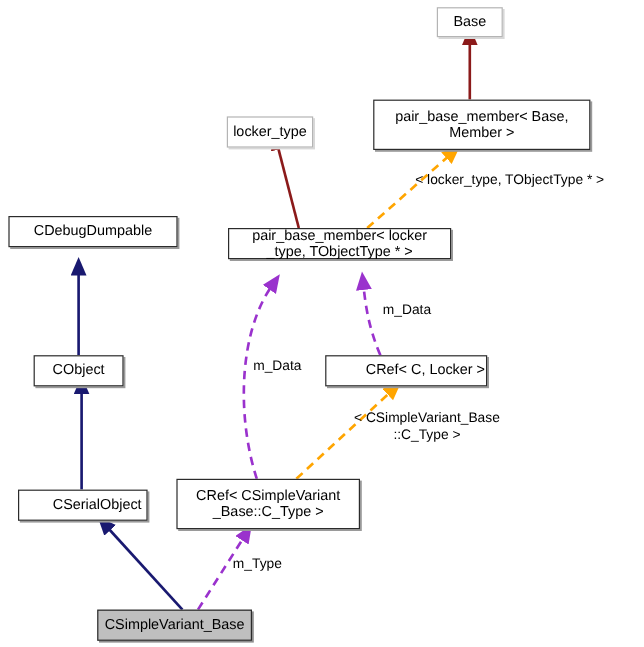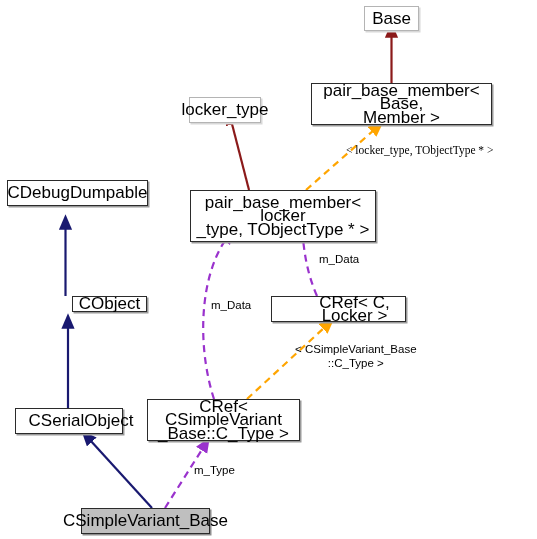--- a/index.html
+++ b/index.html
@@ -25,21 +25,21 @@
     pointer-events: none;
   }
   .node {
     position: absolute;
     box-sizing: border-box;
     display: flex;
     align-items: center;
     justify-content: center;
     text-align: center;
     color: #000000;
-    font-size: 17px;
+    font-size: 12px;
     line-height: 13.5px;
     white-space: pre-line;
     background: #ffffff;
     border: 1px solid #000000;
   }
   
   .node.solid {
     border: 1.4px solid #2b2b2b;
     box-shadow: 1.5px 1.5px 0 0 #9a9a9a;
   }
@@ -116,47 +116,47 @@
 
   <div class="node solid" style="left:311px; top:83px; width:181px; height:42px;">
     <span>pair_base_member&lt; Base,
 Member &gt;</span>
   </div>
 
   <div class="node solid" style="left:7px; top:180px; width:141px; height:26px;">
     <span>CDebugDumpable</span>
   </div>
 
-  <div class="node solid" style="left:190px; top:190px; width:186px; height:52px;">
+  <div class="node solid" style="left:190px; top:190px; width:186px; height:26px;">
     <span>pair_base_member&lt; locker
 _type, TObjectType * &gt;</span>
   </div>
 
-  <div class="node solid" style="left:28px; top:296px; width:75px; height:16px;margin-left:44px;">
+  <div class="node solid" style="left:28px; top:296px; width:75px; height:26px;">
     <span>CObject</span>
   </div>
 
   <div class="node solid" style="left:271px; top:296px; width:135px; height:26px;padding-left:32px;">
     <span>CRef&lt; C, Locker &gt;</span>
   </div>
 
   <div class="node solid" style="left:15px; top:408px; width:108px; height:26px;padding-left:24px;">
     <span>CSerialObject</span>
   </div>
 
   <div class="node solid" style="left:147px; top:399px; width:153px; height:42px;">
     <span>CRef&lt; CSimpleVariant
 _Base::C_Type &gt;</span>
   </div>
 
   <div class="node current" style="left:81px; top:508px; width:129px; height:26px;">
     <span>CSimpleVariant_Base</span>
   </div>
 
-  <div class="edge-label" style="left:346px; top:144px;font-family:Liberation Serif, serif;">&lt; locker_type, TObjectType * &gt;</div>
+  <div class="edge-label" style="left:346px; top:144px;">&lt; locker_type, TObjectType * &gt;</div>
 
   <div class="edge-label" style="left:211px; top:299px;">m_Data</div>
 
   <div class="edge-label" style="left:319px; top:253px;">m_Data</div>
 
   <div class="edge-label center" style="left:295px; top:343px;">&lt; CSimpleVariant_Base
 ::C_Type &gt;</div>
 
   <div class="edge-label" style="left:194px; top:464px;">m_Type</div>
 

